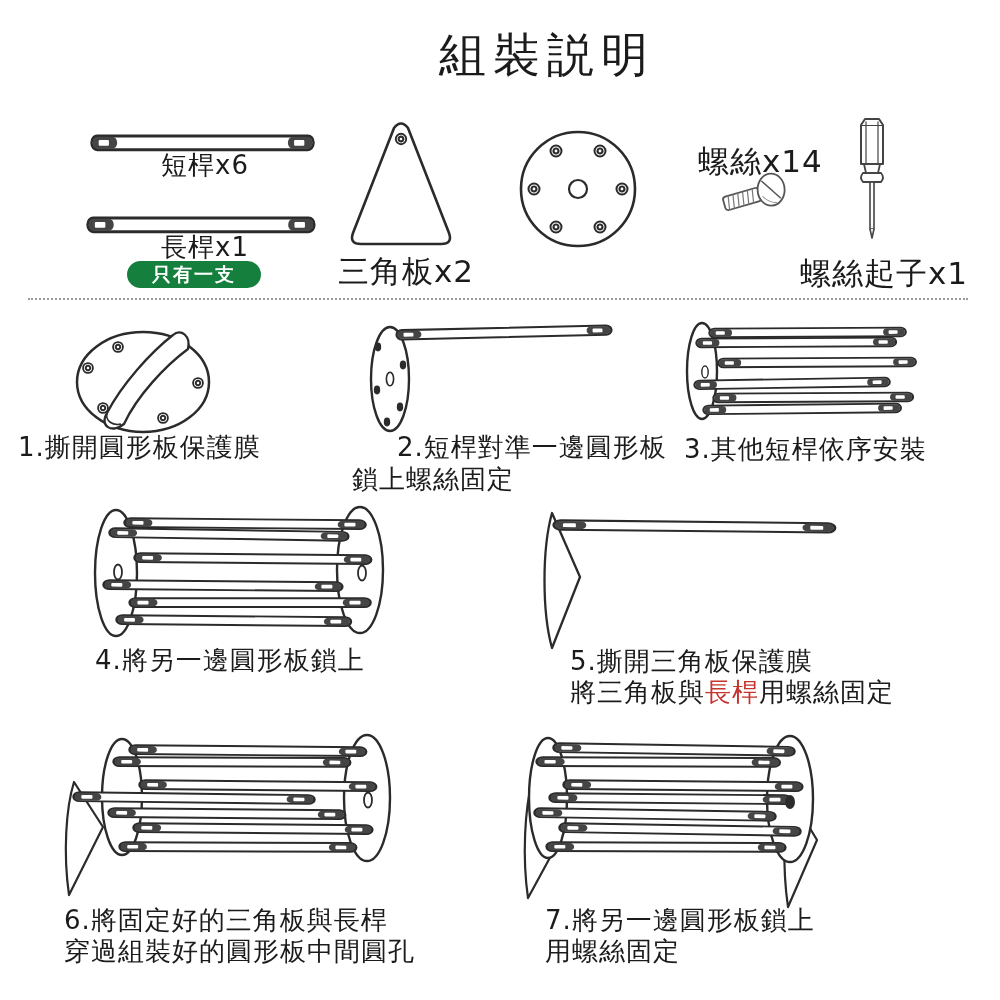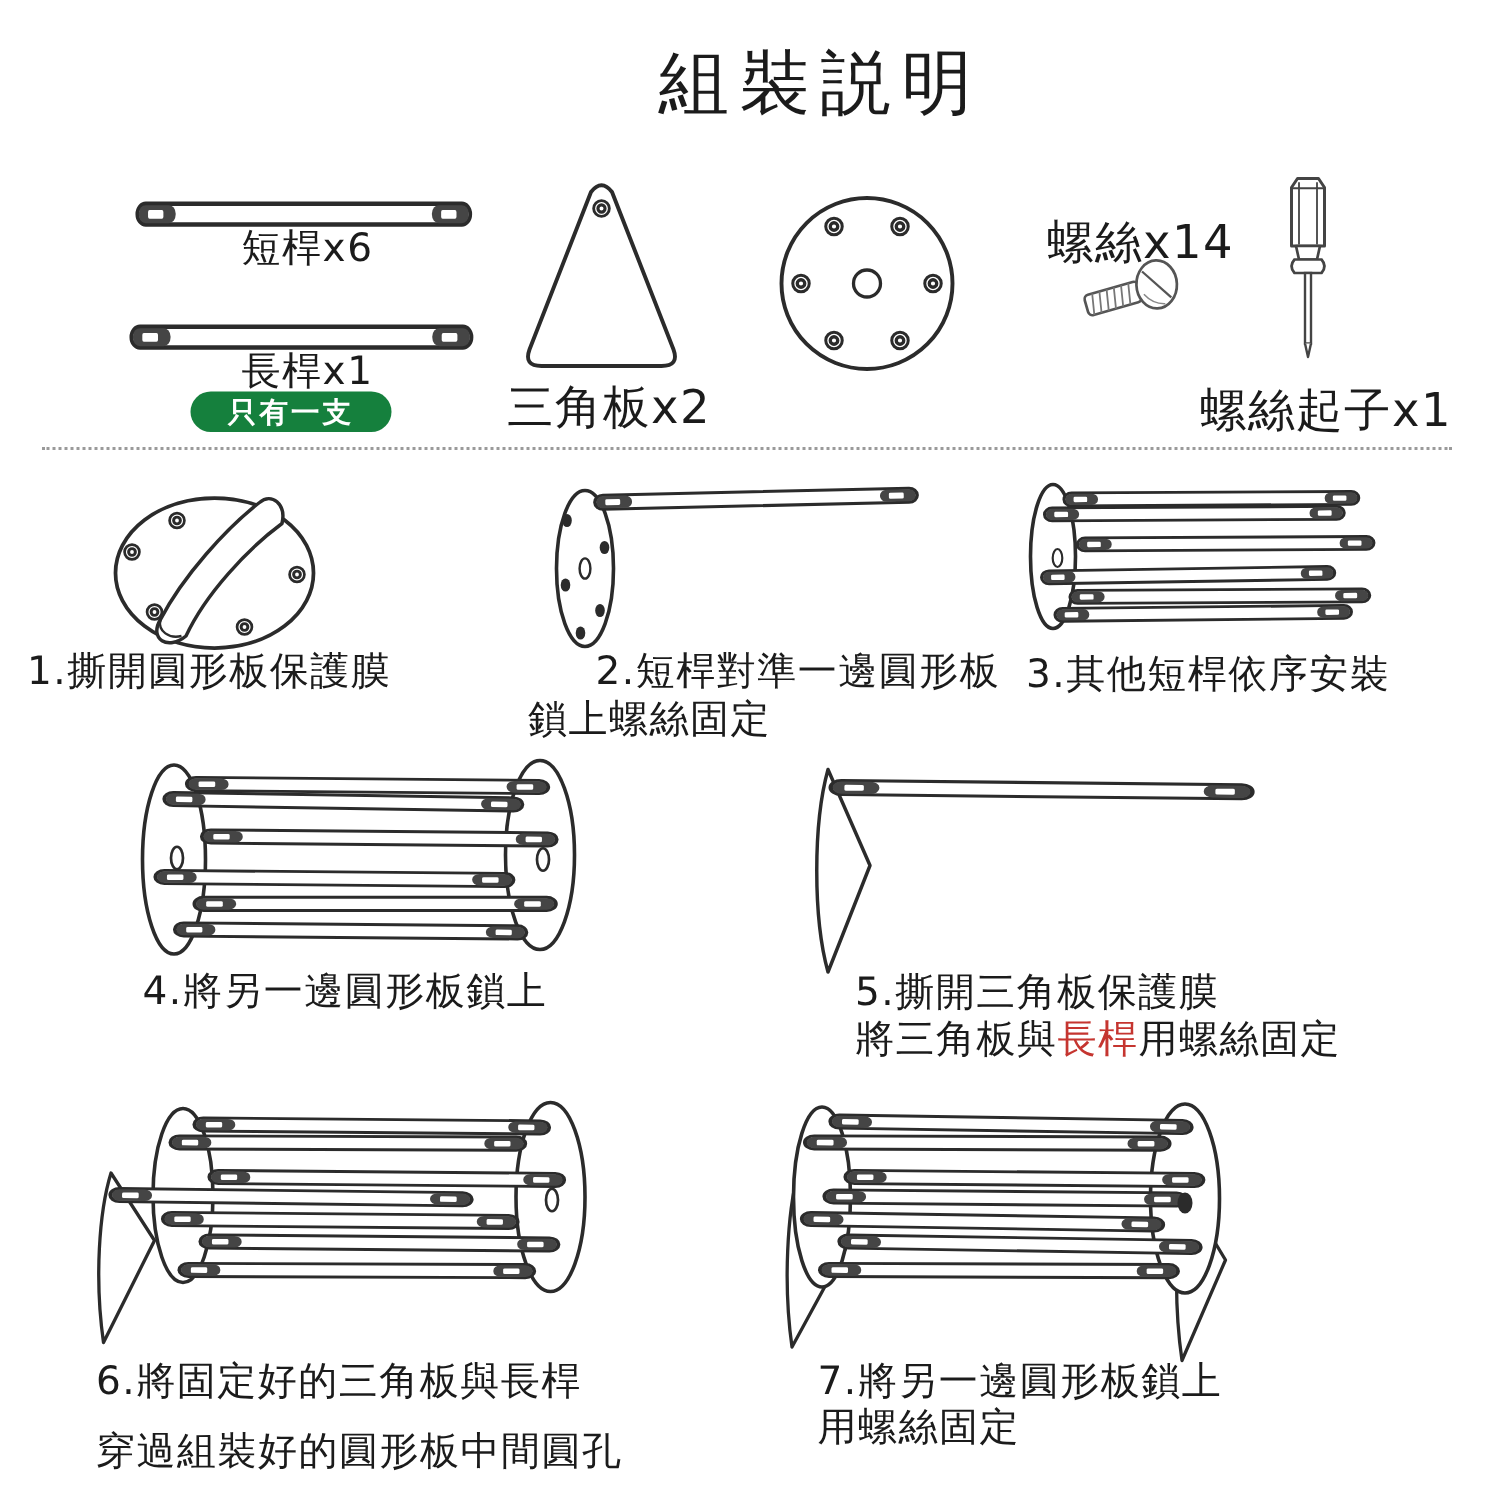--- a/index.html
+++ b/index.html
@@ -164,21 +164,21 @@
     <use href="#rod" transform="translate(70,16) rotate(0.5) scale(1.09,0.8)"></use>
     <use href="#rod" transform="translate(54,28) rotate(0.2) scale(1.09,0.8)"></use>
     <use href="#rod" transform="translate(80,51) rotate(0.5) scale(1.09,0.8)"></use>
     <use href="#rod" transform="translate(14,63) rotate(0.7) scale(1.11,0.8)"></use>
     <use href="#rod" transform="translate(49,79) rotate(0.5) scale(1.09,0.8)"></use>
     <use href="#rod" transform="translate(74,94) rotate(0.5) scale(1.10,0.8)"></use>
     <use href="#rod" transform="translate(60,113) rotate(0.2) scale(1.09,0.8)"></use>
     <use href="#chole" transform="translate(310,72)"></use>
   </svg>
   <div class="cap" style="left:64px;top:903px;"><span>6.</span><span>將固定好的三角板與長桿</span></div>
-  <div class="cap" style="left:64px;top:934px;margin-top:16px;">穿過組裝好的圓形板中間圓孔</div>
+  <div class="cap" style="left:64px;top:934px;">穿過組裝好的圓形板中間圓孔</div>
 
   <svg class="ill" style="left:513px;top:726px;" width="310" height="185" viewBox="0 0 310 185">
     <path d="M19,56 L52,104 L15,172 C 9,130 12,82 19,56 Z" fill="#fff" stroke="#2b2b2b" stroke-width="2.2" stroke-linejoin="round"></path>
     <path d="M277,69 L304,114 L275,181 C 269,140 271,92 277,69 Z" fill="#fff" stroke="#2b2b2b" stroke-width="2.2" stroke-linejoin="round"></path>
     <ellipse cx="35" cy="72" rx="19" ry="60" fill="#fff" stroke="#2b2b2b" stroke-width="2.4"></ellipse>
     <ellipse cx="277" cy="73" rx="23" ry="63" fill="#fff" stroke="#2b2b2b" stroke-width="2.4"></ellipse>
     <use href="#rod" transform="translate(39,16) rotate(0.9) scale(1.11,0.8)"></use>
     <use href="#rod" transform="translate(22,30) rotate(0.2) scale(1.12,0.8)"></use>
     <use href="#rod" transform="translate(49,53) rotate(0.5) scale(1.10,0.8)"></use>
     <use href="#rod" transform="translate(35,66) rotate(0.5) scale(1.11,0.8)"></use>

